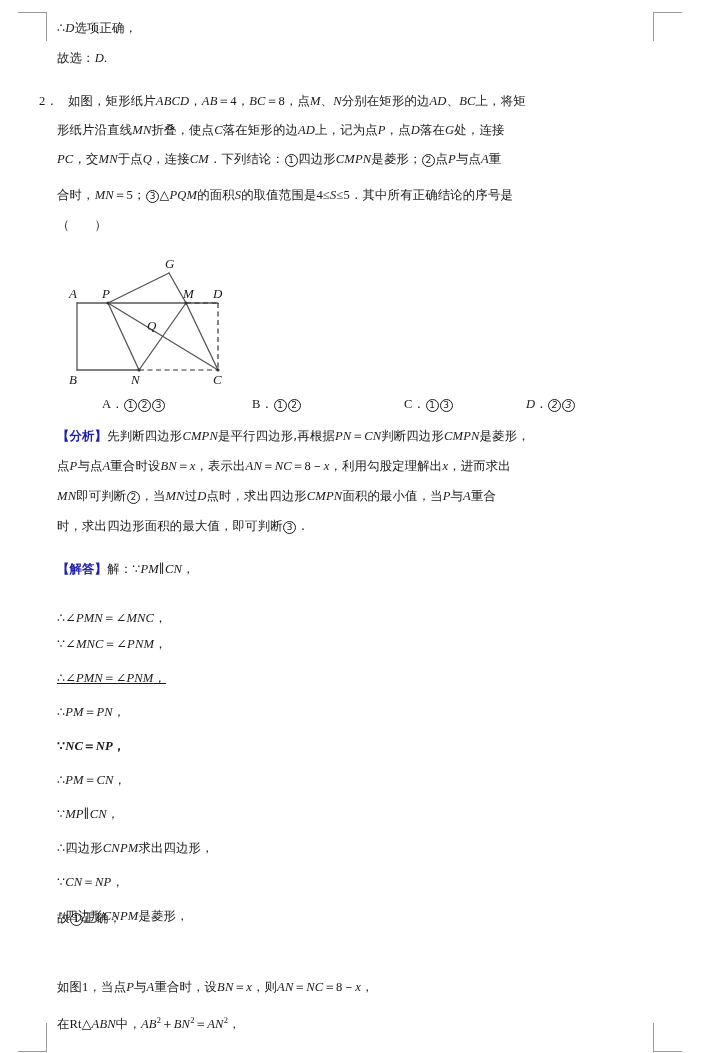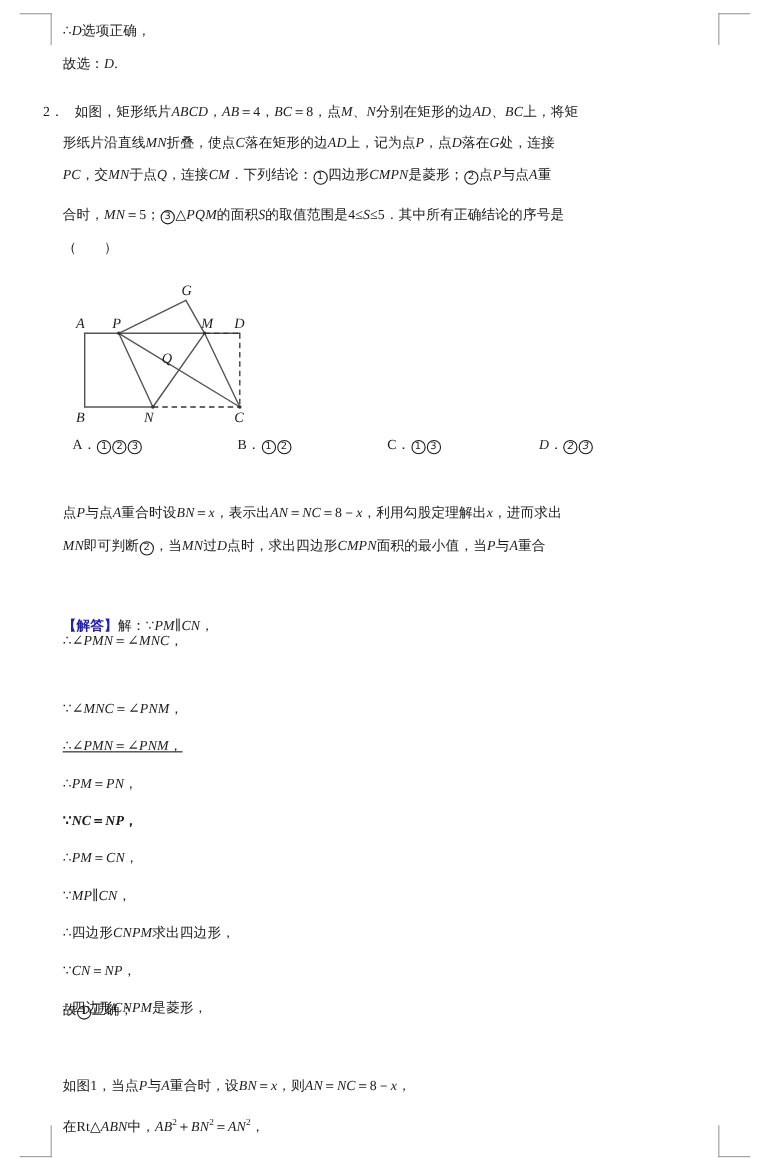--- a/index.html
+++ b/index.html
@@ -69,21 +69,21 @@
   .figure svg { display: block; }
   .fig-label {
     position: absolute;
     font-family: "Liberation Serif", "DejaVu Serif", serif;
     font-style: italic;
     font-size: 13px;
     color: #1a1a1a;
   }
 
   .opt-row { position: absolute; top: 396px; left: 0; width: 709px; height: 20px; }
-  .opt { position: absolute; font-size: 12.8px; white-space: nowrap; }
+  .opt { position: absolute; font-size: 12.8px; white-space: nowrap; margin-left: 36px; }
 </style>
 </head>
 <body>
 
 <div class="crop tl"></div>
 <div class="crop tr"></div>
 <div class="crop bl"></div>
 <div class="crop br"></div>
 
 <div class="page">
@@ -140,31 +140,35 @@
         <div class="fig-label" style="left: 92px; top: 70px;">Q</div>
         <div class="fig-label" style="left: 14px; top: 124px;">B</div>
         <div class="fig-label" style="left: 76px; top: 124px;">N</div>
         <div class="fig-label" style="left: 158px; top: 124px;">C</div>
       </div>
   </div>
 
   <div class="opt-row">
     <div class="opt" id="opt0" style="left:66px;"><span class="mn">A．</span><span class="circ">1</span><span class="circ">2</span><span class="circ">3</span></div>
     <div class="opt" id="opt1" style="left:216px;"><span class="mn">B．</span><span class="circ">1</span><span class="circ">2</span></div>
-    <div class="opt" id="opt2" style="left:352px;"><span class="mn">C．</span><span class="circ">1</span><span class="circ">3</span></div>
+    <div class="opt" id="opt2" style="left:368px;"><span class="mn">C．</span><span class="circ">1</span><span class="circ">3</span></div>
     <div class="opt" id="opt3" style="left:490px;font-style:italic;"><span class="mn">D．</span><span class="circ">2</span><span class="circ">3</span></div>
   </div>
 
+  <div class="line" style="left:57px; top:430px;">
+    <span class="tag">【分析】</span><span><span class="cn">先判断四边形</span><span class="mi">CMPN</span><span class="cn">是平行四边形,再根据</span><span class="mi">PN</span><span class="mn">＝</span><span class="mi">CN</span><span class="cn">判断四边形</span><span class="mi">CMPN</span><span class="cn">是菱形，</span></span>
+  </div>
   <div class="line" style="left:57px; top:460px;"><span class="cn">点</span><span class="mi">P</span><span class="cn">与点</span><span class="mi">A</span><span class="cn">重合时设</span><span class="mi">BN</span><span class="mn">＝</span><span class="mi">x</span><span class="cn">，表示出</span><span class="mi">AN</span><span class="mn">＝</span><span class="mi">NC</span><span class="mn">＝8－</span><span class="mi">x</span><span class="cn">，利用勾股定理解出</span><span class="mi">x</span><span class="cn">，进而求出</span></div>
   <div class="line" style="left:57px; top:490px;"><span class="mi">MN</span><span class="cn">即可判断</span><span class="circ">2</span><span class="cn">，当</span><span class="mi">MN</span><span class="cn">过</span><span class="mi">D</span><span class="cn">点时，求出四边形</span><span class="mi">CMPN</span><span class="cn">面积的最小值，当</span><span class="mi">P</span><span class="cn">与</span><span class="mi">A</span><span class="cn">重合</span></div>
+  <div class="line" style="left:57px; top:520px;"><span class="cn">时，求出四边形面积的最大值，即可判断</span><span class="circ">3</span><span class="cn">．</span></div>
 
   <div class="line" style="left:57px; top:563px;">
     <span class="tag">【解答】</span><span><span class="cn">解：</span><span class="mn">∵</span><span class="mi">PM</span><span class="mn">∥</span><span class="mi">CN</span><span class="cn">，</span></span>
   </div>
-  <div class="line" style="left:57px; top:576px;"><span class="mn">∴∠</span><span class="mi">PMN</span><span class="mn">＝∠</span><span class="mi">MNC</span><span class="cn">，</span></div>
+  <div class="line" style="left:57px; top:612px;"><span class="mn">∴∠</span><span class="mi">PMN</span><span class="mn">＝∠</span><span class="mi">MNC</span><span class="cn">，</span></div>
   <div class="line" style="left:57px; top:638px;"><span class="mn">∵∠</span><span class="mi">MNC</span><span class="mn">＝∠</span><span class="mi">PNM</span><span class="cn">，</span></div>
   <div class="line" style="left:57px; top:672px;text-decoration:underline;"><span class="mn">∴∠</span><span class="mi">PMN</span><span class="mn">＝∠</span><span class="mi">PNM</span><span class="cn">，</span></div>
   <div class="line" style="left:57px; top:706px;"><span class="mn">∴</span><span class="mi">PM</span><span class="mn">＝</span><span class="mi">PN</span><span class="cn">，</span></div>
   <div class="line" style="left:57px; top:740px;font-weight:bold;"><span class="mn">∵</span><span class="mi">NC</span><span class="mn">＝</span><span class="mi">NP</span><span class="cn">，</span></div>
   <div class="line" style="left:57px; top:774px;"><span class="mn">∴</span><span class="mi">PM</span><span class="mn">＝</span><span class="mi">CN</span><span class="cn">，</span></div>
   <div class="line" style="left:57px; top:808px;"><span class="mn">∵</span><span class="mi">MP</span><span class="mn">∥</span><span class="mi">CN</span><span class="cn">，</span></div>
   <div class="line" style="left:57px; top:842px;"><span class="mn">∴</span><span class="cn">四边形</span><span class="mi">CNPM</span><span class="cn">求出四边形，</span></div>
   <div class="line" style="left:57px; top:876px;"><span class="mn">∵</span><span class="mi">CN</span><span class="mn">＝</span><span class="mi">NP</span><span class="cn">，</span></div>
   <div class="line" style="left:57px; top:910px;"><span class="mn">∴</span><span class="cn">四边形</span><span class="mi">CNPM</span><span class="cn">是菱形，</span></div>
   <div class="line" style="left:57px; top:912px;"><span class="cn">故</span><span class="circ">1</span><span class="cn">正确；</span></div>

